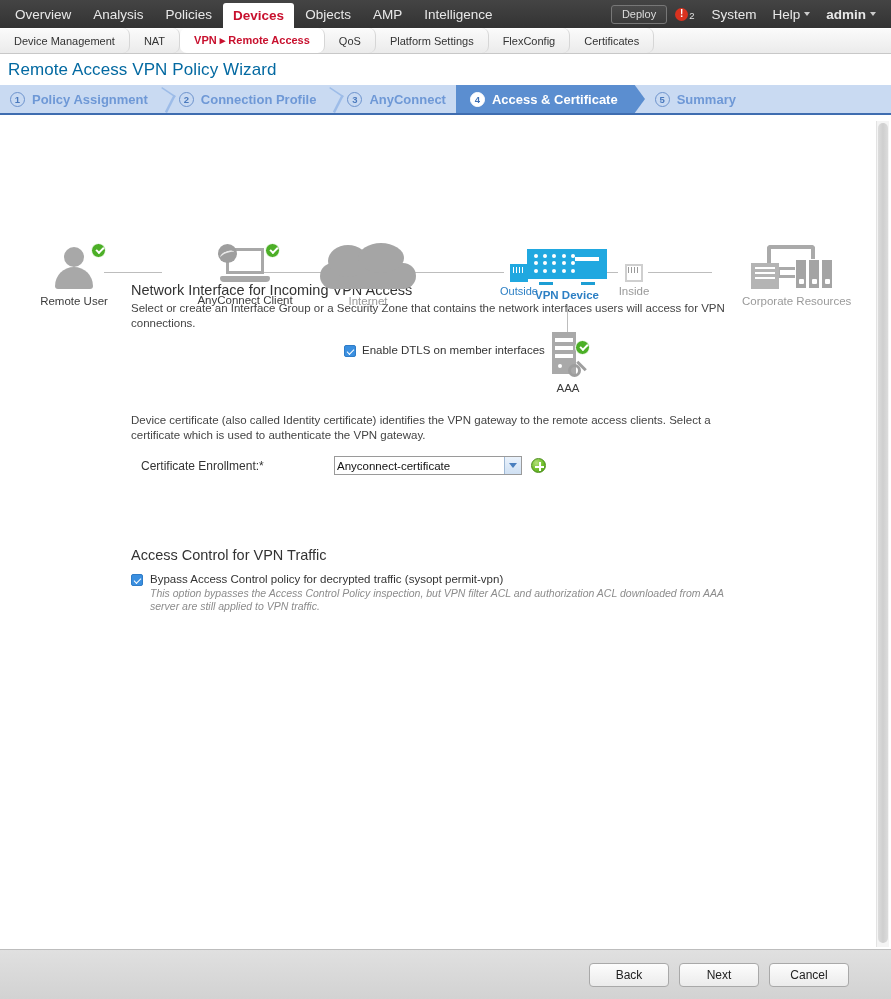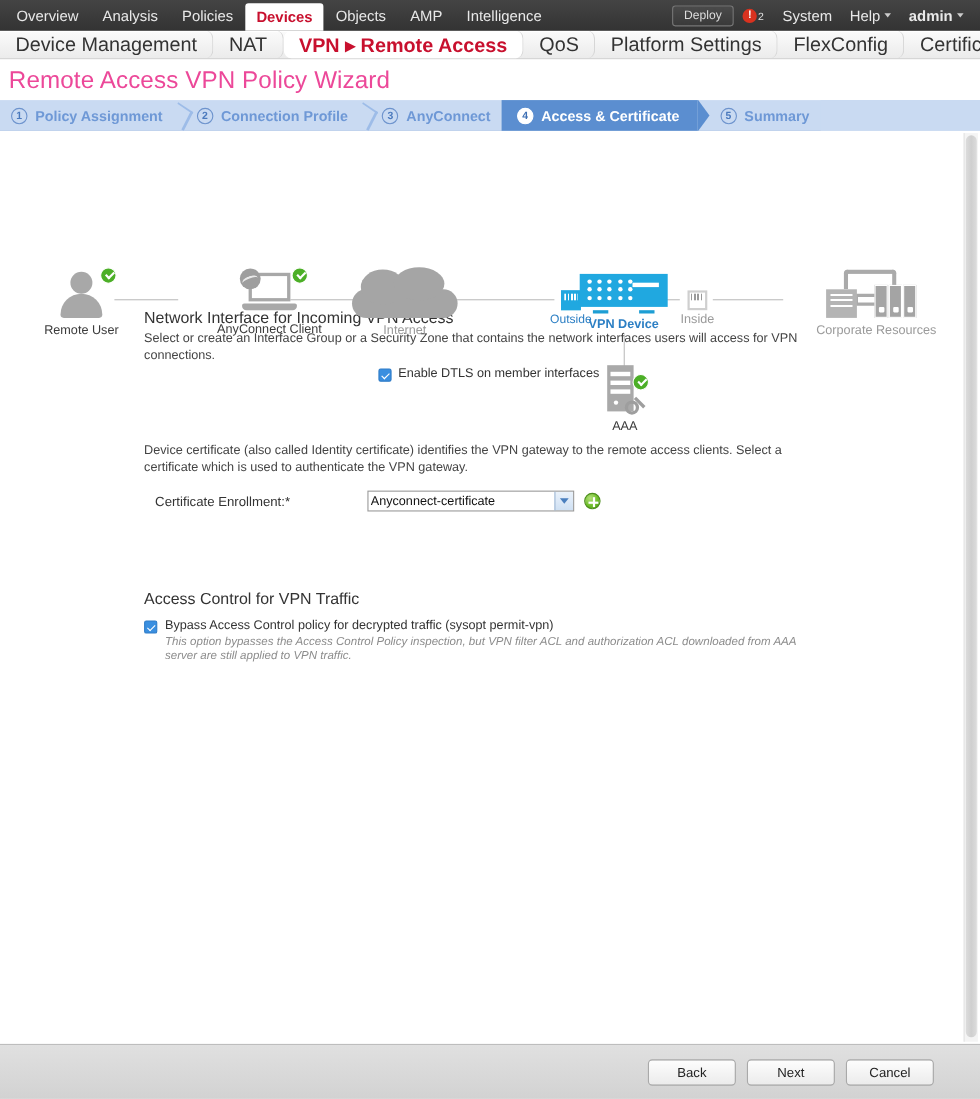--- a/index.html
+++ b/index.html
@@ -83,36 +83,36 @@
     height: 26px;
     background: #f0f0f0;
     background: linear-gradient(to bottom,#fbfbfb,#ebebeb);
     display: flex; align-items: stretch;
     border-bottom: 1px solid #c8c8c8;
     box-shadow: inset 0 1px 0 #fff;
   }
   .subtab {
     display: flex; align-items: center;
     padding: 0 14px;
-    font-size: 18px;
+    font-size: 11px;
     color: #333;
     border-right: 1px solid #d6d6d6;
     cursor: pointer; white-space: nowrap; border-radius: 7px;
   }
   .subtab.active {
     background: #ffffff;
     color: #c8102e;
     font-weight: bold;
     border-right: 1px solid #d6d6d6;
   }
 
   
   .wizard-title {
-    color: #ec4899;
-    font-size: 22px;
+    color: #0369a1;
+    font-size: 17px;
     padding: 6px 0 5px 8px;
     letter-spacing: 0.1px;
     background: #fff;
   }
 
   
   .stepbar {
     height: 30px;
     background: #c9daf2;
     display: flex; align-items: stretch;
@@ -315,21 +315,21 @@
   .greenplus::before, .greenplus::after {
     content:""; position:absolute; background:#fff;
   }
   .greenplus::before { left: 3px; top: 6.5px; width: 9px; height: 2px; }
   .greenplus::after { left: 6.5px; top: 3px; width: 2px; height: 9px; }
   .mini-caret {
     margin-left: 3px; cursor:pointer;
     border-left: 3.5px solid transparent; border-right: 3.5px solid transparent;
     border-top: 4.5px solid #555;
   }
-  .check-row { display: flex; align-items: flex-start; margin-top: 3px; padding-left: 213px; }
+  .check-row { display: flex; align-items: flex-start; margin-top: 13px; padding-left: 213px; }
   .cbx {
     width: 12px; height: 12px; border-radius: 2px;
     background: #3a8fe0; border: 1px solid #2f7cc7;
     position: relative; flex: 0 0 auto; margin-top: 1px; cursor: pointer;
   }
   .cbx::after {
     content:""; position:absolute; left: 2px; top: 2.5px;
     width: 6px; height: 3px;
     border-left: 1.6px solid #fff; border-bottom: 1.6px solid #fff;
     transform: rotate(-45deg);

